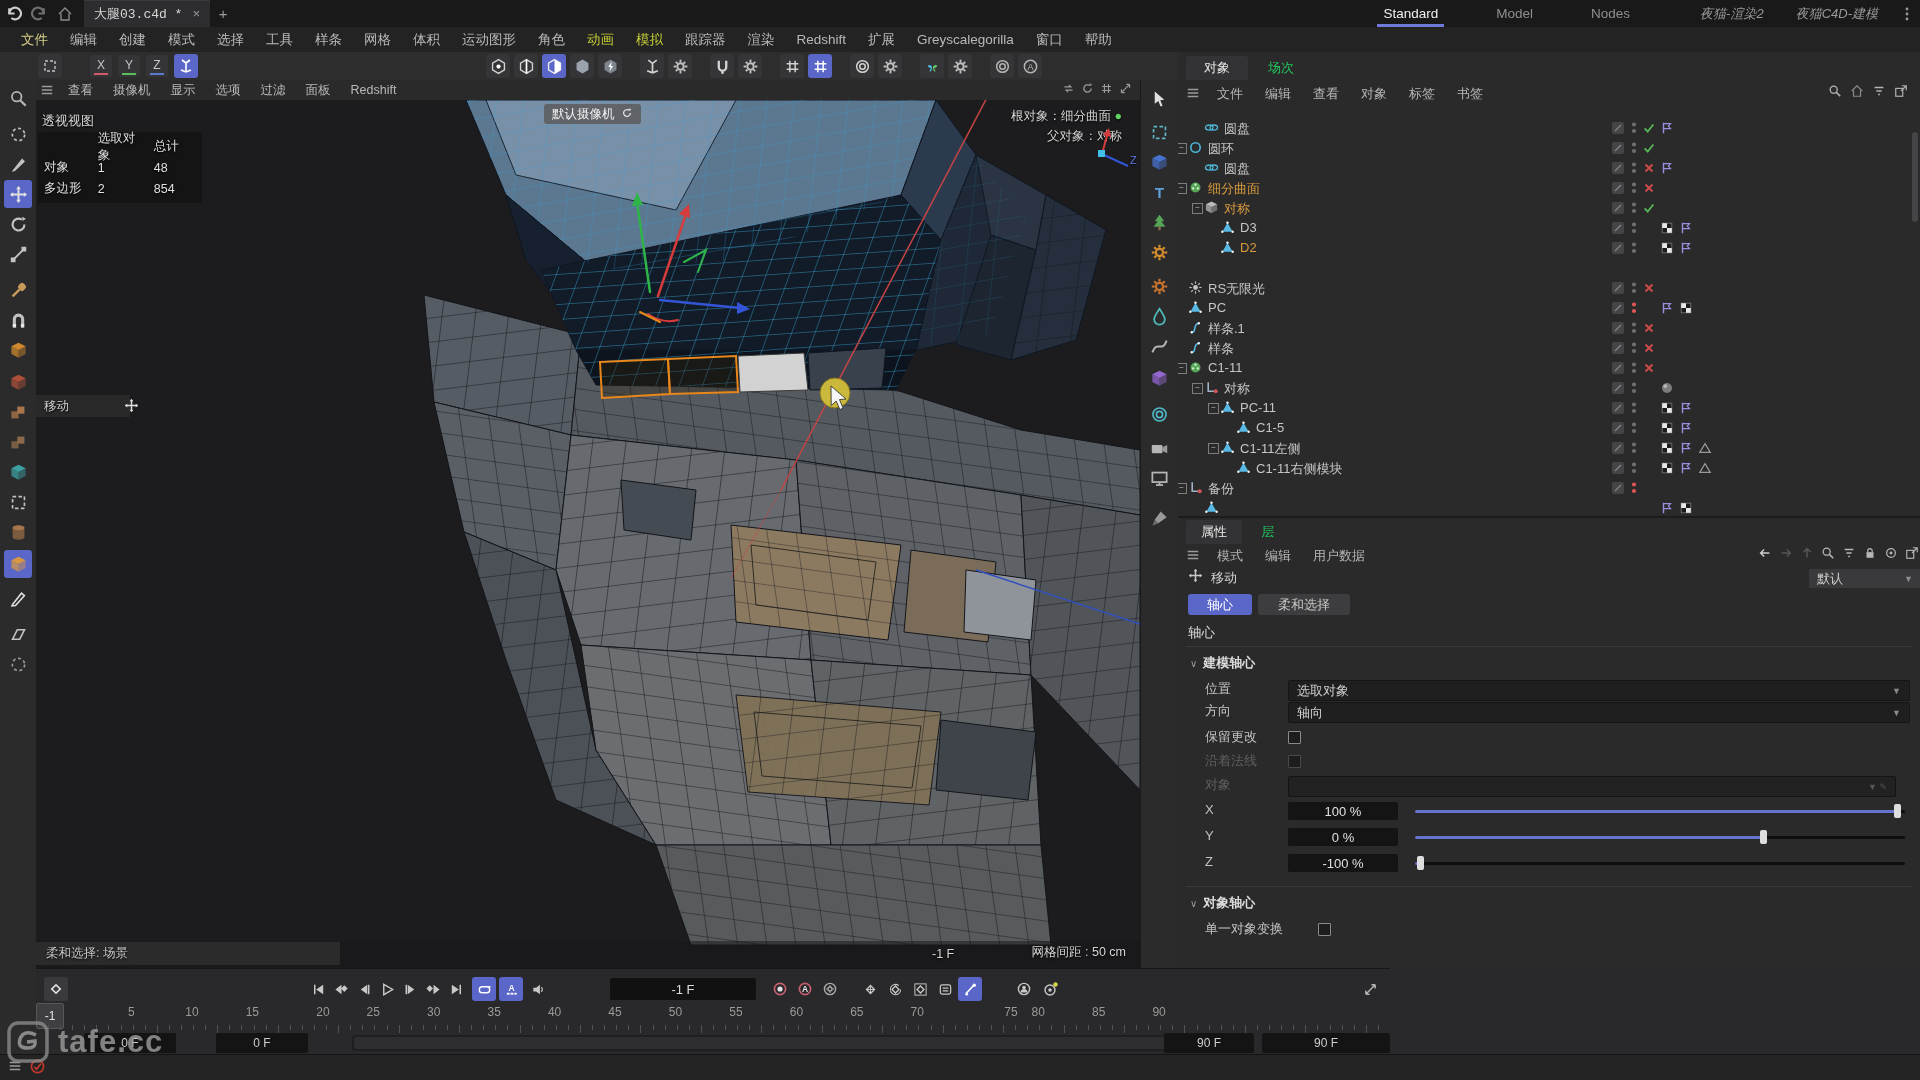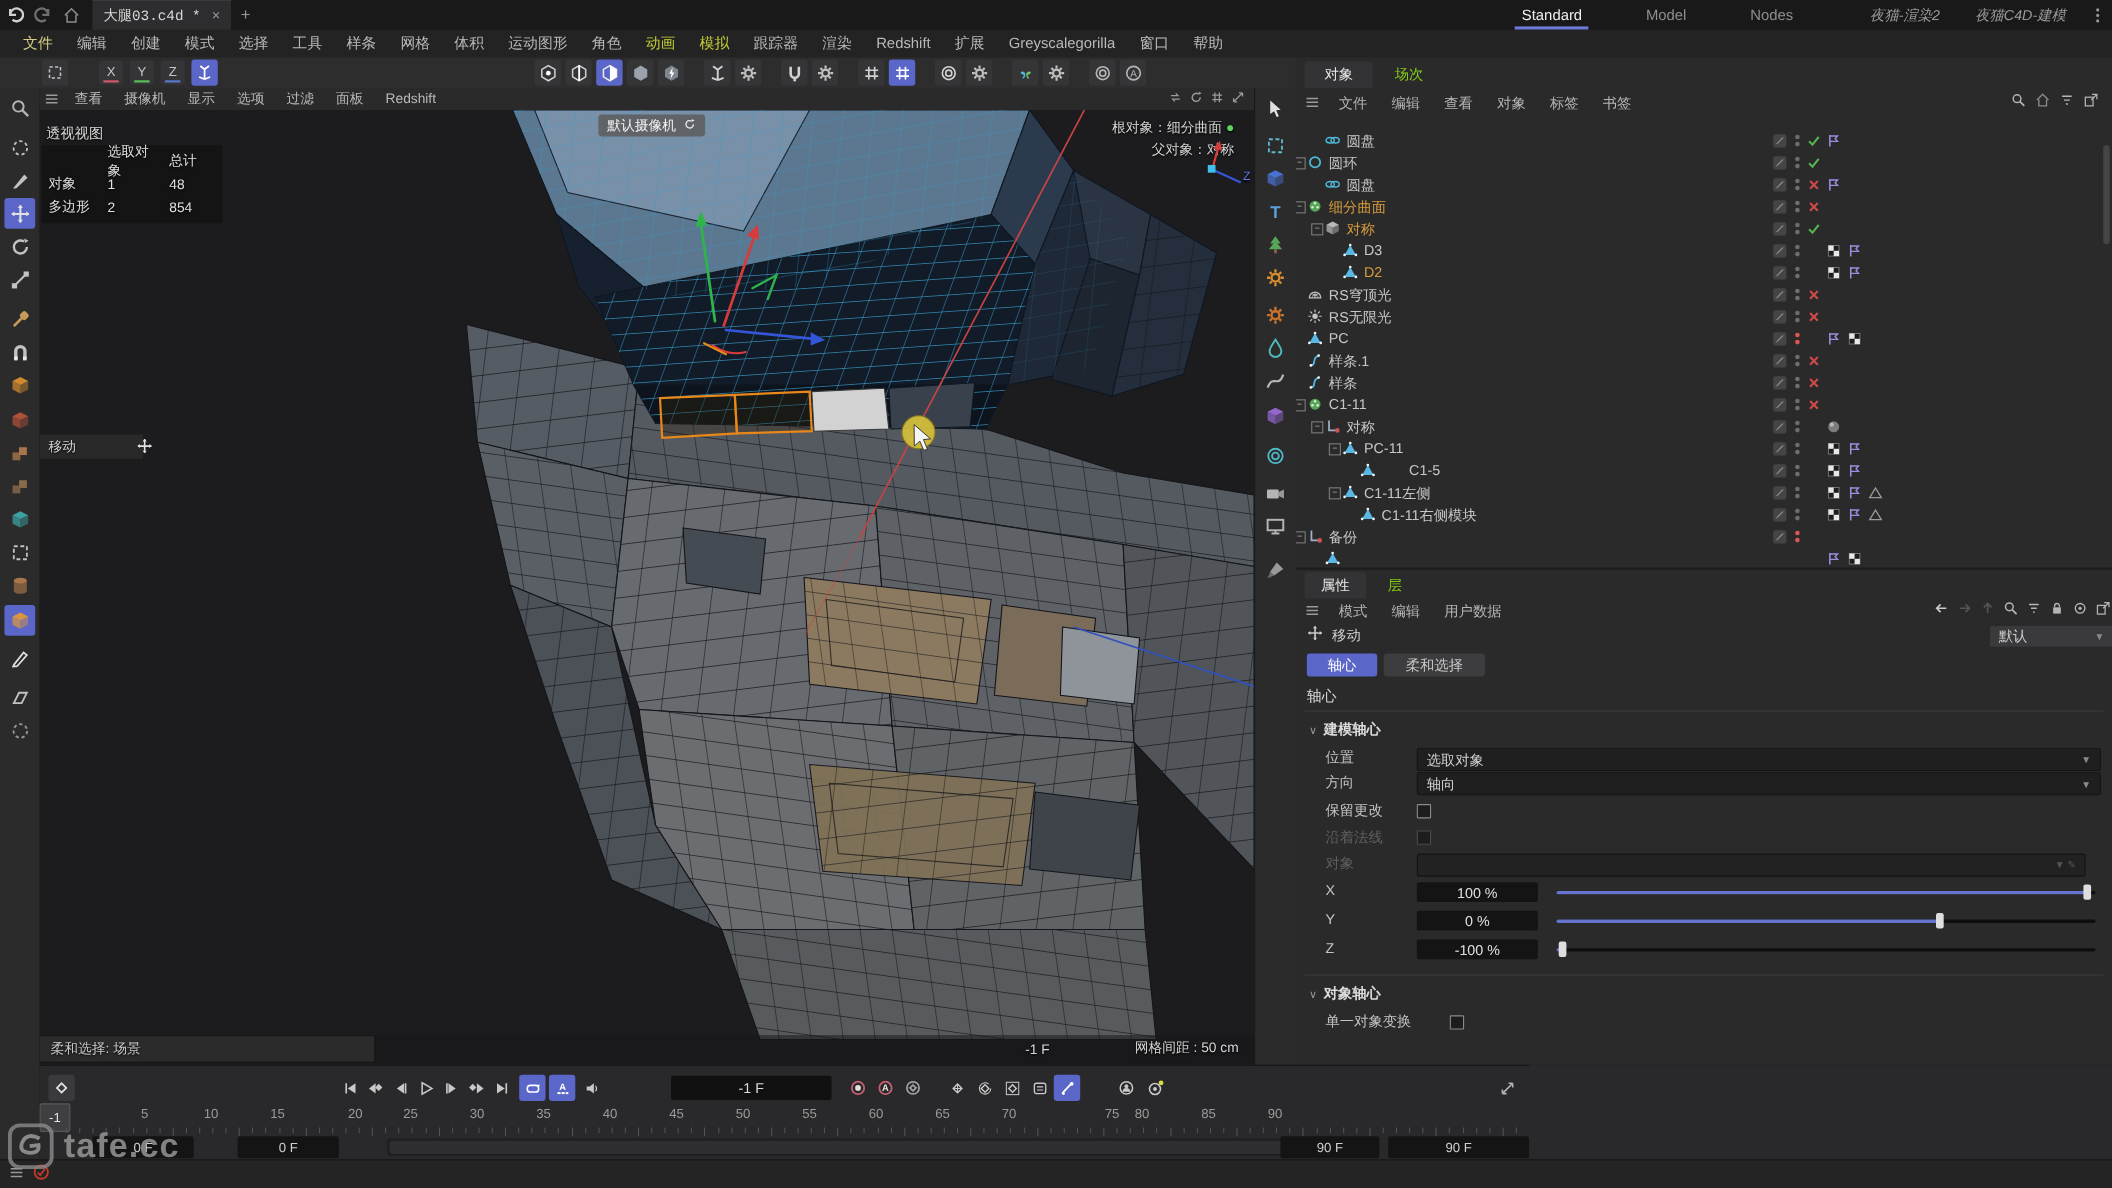--- a/index.html
+++ b/index.html
@@ -44,21 +44,21 @@
                display:flex;align-items:center;padding:0 8px;gap:6px;color:#f2f2f2;text-shadow:none;}
   #vp-stats{left:2px;top:32px;width:152px;background:rgba(10,10,10,.42);padding:4px 6px;font-size:12.5px;color:#e0e0e0;}
   #vp-stats .st-row{display:flex;height:21px;align-items:center;}
   .st-l{width:56px;} .st-s{width:44px;} .st-t{width:44px;}
   #tool-hint{left:0;top:295px;height:22px;background:rgba(42,42,42,.92);display:flex;align-items:center;
              padding:0 8px;width:78px;color:#d2d2d2;}
   #vp-bottom{left:0;bottom:0;width:1104px;height:25px;background:rgba(24,24,26,.55);}
   #view-transform{left:0;bottom:1px;width:294px;height:23px;background:#2b2b2c;display:flex;align-items:center;padding-left:10px;color:#c9c9c9;}
   
   #rpanel{left:1178px;top:52px;width:742px;height:916px;background:#2a2a2b;}
-  .ptab{position:absolute;height:24px;display:flex;align-items:center;justify-content:center;font-size:13px;color:#84cc16;border-radius:3px 3px 0 0;}
+  .ptab{position:absolute;height:24px;display:flex;align-items:center;justify-content:center;font-size:13px;color:#22c55e;border-radius:3px 3px 0 0;}
   .ptab.active{color:#e8e8e8;background:#333335;}
   .pmenu{position:absolute;display:flex;align-items:center;font-size:13px;color:#b5b5b5;gap:0;}
   .pmenu span{padding:0 11px;}
   .tree-row{position:absolute;left:0;width:742px;height:20px;display:flex;align-items:center;font-size:13px;}
   .expander{position:absolute;width:9px;height:9px;border:1px solid #7d7d7d;background:#2a2a2b;font-size:8px;line-height:7px;text-align:center;color:#bbb;}
   .om-toggle{position:absolute;left:434px;top:4px;width:12px;height:12px;border-radius:2px;background:#454547;}
   .om-dots{position:absolute;left:452px;top:3px;}
   .om-state{position:absolute;left:464px;top:3px;}
   .om-tags{position:absolute;left:482px;top:3px;display:flex;gap:5px;}
   .attr-label{position:absolute;left:27px;font-size:13px;color:#c3c3c3;}
@@ -968,37 +968,20 @@
               <rect x="2.5" y="2.5" width="11" height="11" fill="#1c1c1c" stroke="#777"></rect>
               <rect x="2.5" y="2.5" width="5.5" height="5.5" fill="#e8e8e8"></rect>
               <rect x="8" y="8" width="5.5" height="5.5" fill="#e8e8e8"></rect>
             </svg></div>
           <div><svg width="14" height="14" viewBox="0 0 16 16">
               <path d="M4 2V14" stroke="#9a8fe0" stroke-width="1.6"></path>
               <path d="M4 3H12L9.5 5.8L12 8.6H4" stroke="#9a8fe0" fill="none" stroke-width="1.4"></path>
             </svg></div>
         </div>
       </div>
-      <div class="tree-row" style="top: 140px;">
-        <div style="position: absolute; left: 10px; top: 2px;"><svg width="15" height="15" viewBox="0 0 16 16">
-            <path d="M2.5 11.5a5.5 5.5 0 0 1 11 0Z" stroke="#c2c2c2" fill="none" stroke-width="1.3"></path>
-            <path d="M8 6V11.5M5 7.5L11 10M11 7.5L5 10" stroke="#c2c2c2" stroke-width="0.9"></path>
-          </svg></div>
-        <div style="position: absolute; left: 30px; top: 2px; font-size: 13px; white-space: nowrap; color: rgb(198, 198, 198);">RS穹顶光</div>
-        <div class="om-toggle"><svg width="12" height="12" viewBox="0 0 16 16">
-            <line x1="4" y1="12" x2="12" y2="4" stroke="#8a8a8a" stroke-width="1.5"></line>
-          </svg></div>
-        <div class="om-dots"><svg width="8" height="14" viewBox="0 0 8 14">
-            <circle cx="4" cy="3.5" r="2.1" fill="#6e6e6e"></circle>
-            <circle cx="4" cy="10" r="2.1" fill="#6e6e6e"></circle>
-          </svg></div>
-        <div class="om-state"><svg width="14" height="14" viewBox="0 0 16 16">
-            <path d="M4 4L12 12M12 4L4 12" stroke="#cf4a4a" fill="none" stroke-width="2.2"></path>
-          </svg></div>
-      </div>
       <div class="tree-row" style="top: 160px;">
         <div style="position: absolute; left: 10px; top: 2px;"><svg width="15" height="15" viewBox="0 0 16 16">
             <circle cx="8" cy="8" r="2.6" fill="#c2c2c2"></circle>
             <g stroke="#c2c2c2" stroke-width="1.2">
               <line x1="8" y1="1.5" x2="8" y2="4"></line>
               <line x1="8" y1="12" x2="8" y2="14.5"></line>
               <line x1="1.5" y1="8" x2="4" y2="8"></line>
               <line x1="12" y1="8" x2="14.5" y2="8"></line>
               <line x1="3.4" y1="3.4" x2="5.2" y2="5.2"></line>
               <line x1="10.8" y1="10.8" x2="12.6" y2="12.6"></line>
@@ -1150,21 +1133,21 @@
             </svg></div>
         </div>
       </div>
       <div class="tree-row" style="top: 300px;">
         <div style="position: absolute; left: 58px; top: 2px;"><svg width="15" height="15" viewBox="0 0 16 16">
             <path d="M8 3L13.5 12.5H2.5Z" fill="#59b7e3"></path>
             <circle cx="8" cy="3" r="1.3" fill="#eaf6fc"></circle>
             <circle cx="13.5" cy="12.5" r="1.3" fill="#eaf6fc"></circle>
             <circle cx="2.5" cy="12.5" r="1.3" fill="#eaf6fc"></circle>
           </svg></div>
-        <div style="position: absolute; left: 78px; top: 2px; font-size: 13px; white-space: nowrap; color: rgb(198, 198, 198); margin-left: 25px;">C1-5</div>
+        <div style="position: absolute; left: 78px; top: 2px; font-size: 13px; white-space: nowrap; color: rgb(198, 198, 198);">C1-5</div>
         <div class="om-toggle"><svg width="12" height="12" viewBox="0 0 16 16">
             <line x1="4" y1="12" x2="12" y2="4" stroke="#8a8a8a" stroke-width="1.5"></line>
           </svg></div>
         <div class="om-dots"><svg width="8" height="14" viewBox="0 0 8 14">
             <circle cx="4" cy="3.5" r="2.1" fill="#6e6e6e"></circle>
             <circle cx="4" cy="10" r="2.1" fill="#6e6e6e"></circle>
           </svg></div>
         <div class="om-tags">
           <div><svg width="14" height="14" viewBox="0 0 16 16">
               <rect x="2.5" y="2.5" width="11" height="11" fill="#1c1c1c" stroke="#777"></rect>

